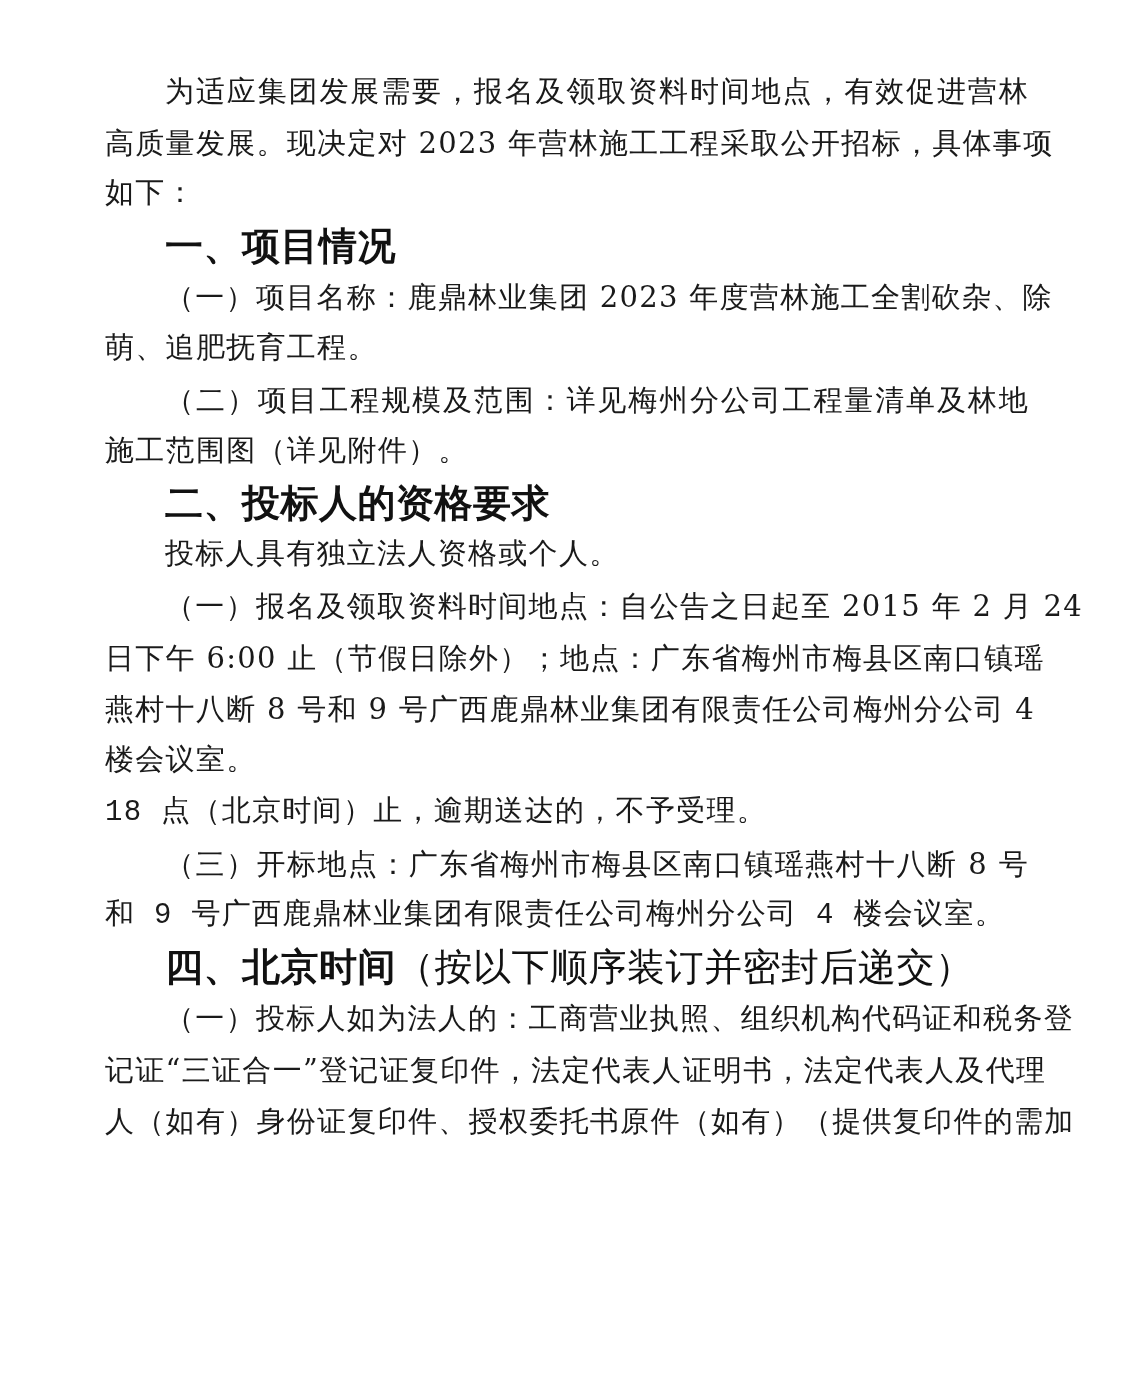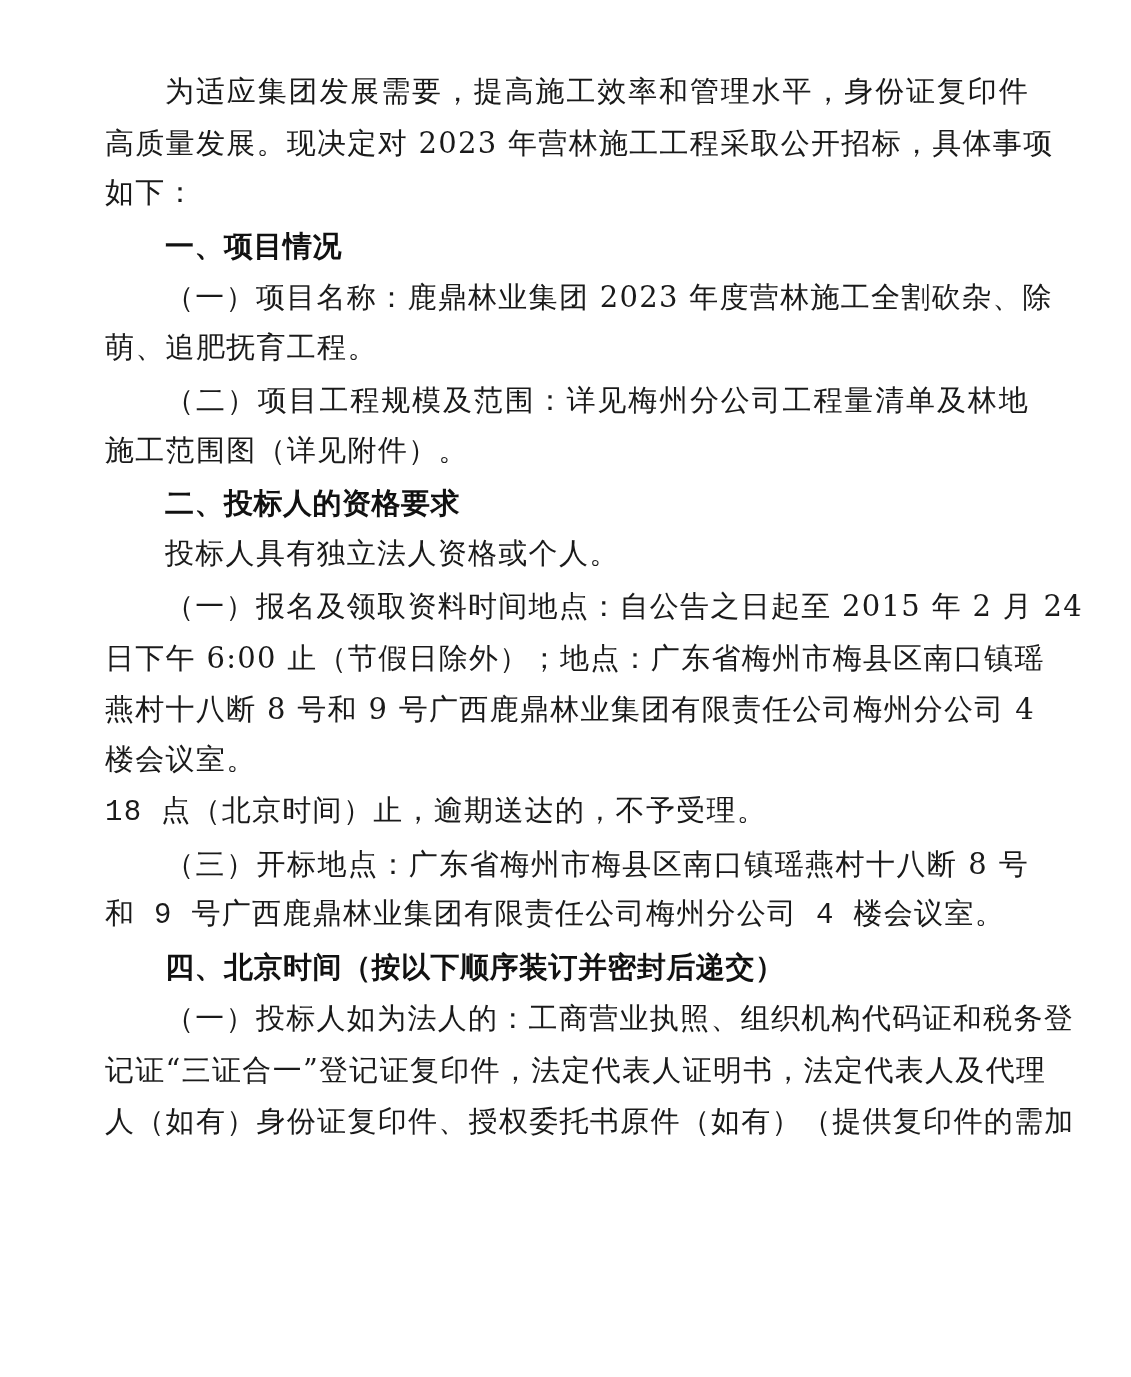--- a/index.html
+++ b/index.html
@@ -33,37 +33,37 @@
     .line.last {
       text-align-last: left;
       font-family: Liberation Mono, monospace;
     }
     .indent {
       padding-left: 60px;
     }
     .heading {
       font-family: "DejaVu Sans", "Liberation Sans", sans-serif;
       font-weight: bold;
-      font-size: 29px;
+      font-size: 38px;
       letter-spacing: 0.5px;
       text-align-last: left;
       color: #111111;
     }
     .heading .note {
       font-family: "DejaVu Serif", "Liberation Serif", serif;
-      font-weight: bold;
+      font-weight: normal;
     }
   </style>
 </head>
 <body>
 
 <div class="page">
 
   <div>
-    <div class="line indent">为适应集团发展需要，提高施工效率和管理水平，身份证复印件</div>
+    <div class="line indent">为适应集团发展需要，报名及领取资料时间地点，有效促进营林</div>
     <div class="line">高质量发展。现决定对 2023 年营林施工工程采取公开招标，具体事项</div>
     <div class="line last">如下：</div>
   </div>
 
   <div>
     <div class="line indent heading">一、项目情况</div>
     <div>
       <div class="line indent">（一）项目名称：鹿鼎林业集团 2023 年度营林施工全割砍杂、除</div>
       <div class="line last">萌、追肥抚育工程。</div>
     </div>

